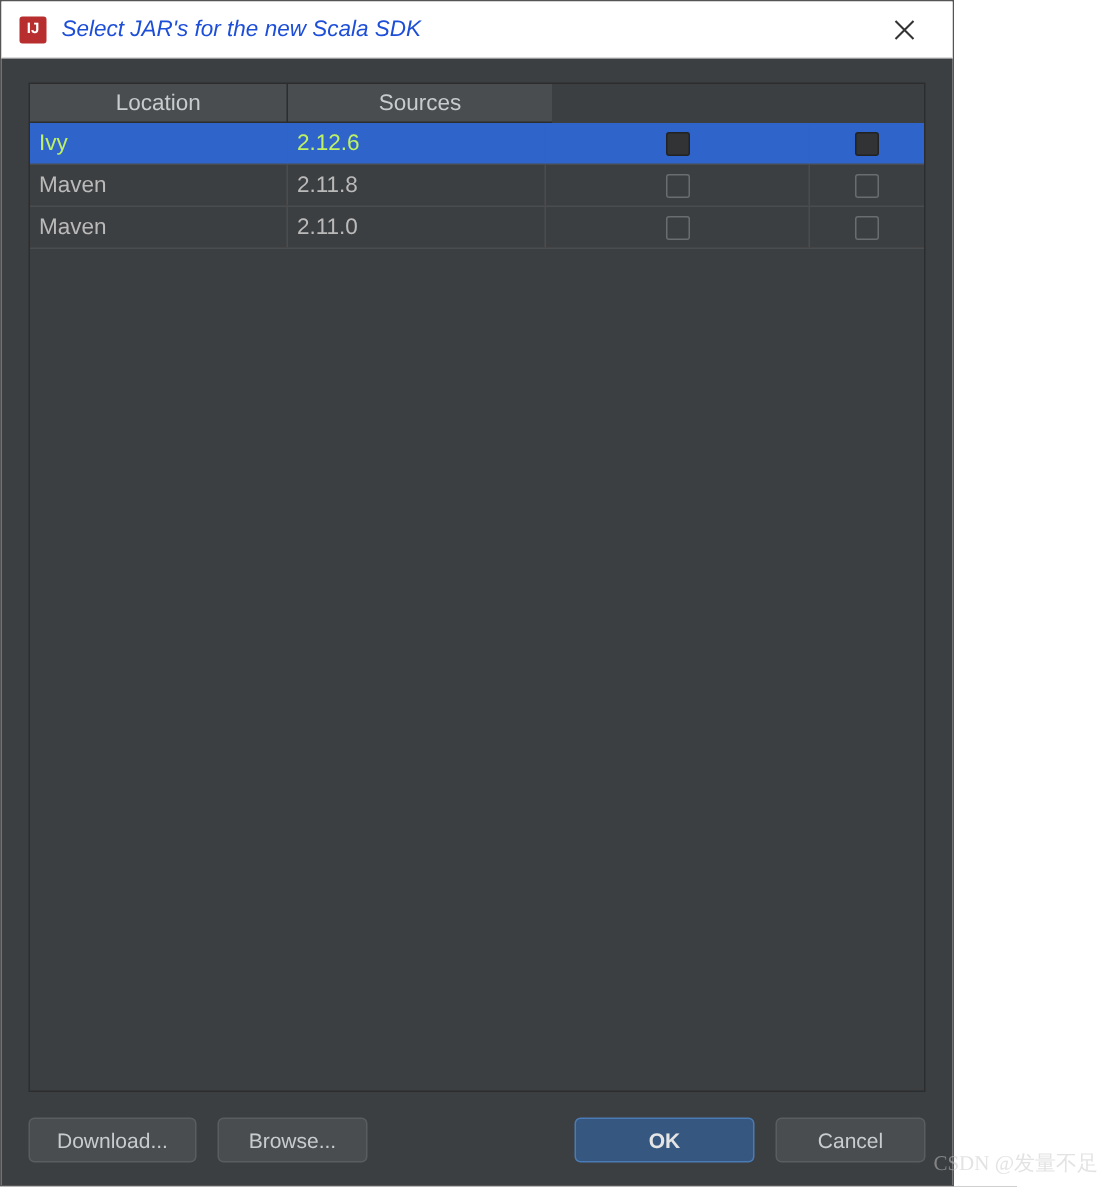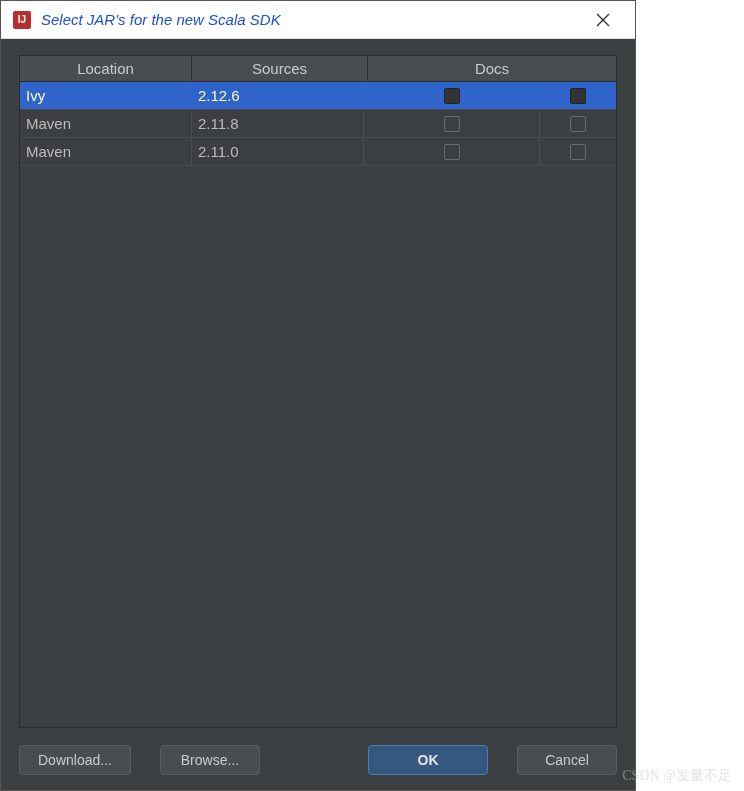--- a/index.html
+++ b/index.html
@@ -16,26 +16,26 @@
   .th { background: #4a4d4f; color: #c9ccce; font-size: 15px; height: 26px; display: flex; align-items: center; justify-content: center; border-right: 1px solid #2b2d2e; border-bottom: 1px solid #2b2d2e; }
   .th:last-child { border-right: none; }
   .col-loc { width: 172px; }
   .col-ver { width: 172px; }
   .col-src { width: 176px; }
   .col-doc { flex: 1; }
   .tbody { flex: 1; }
   .tr { display: flex; height: 28px; border-bottom: 1px solid #4a4d4f; }
   .tr.selected { background: #2f65ca; }
   .td { color: #bababa; font-size: 15px; display: flex; align-items: center; padding: 0 6px; border-right: 1px solid #4a4d4f; }
-  .tr.selected .td { border-right-color: #2f65ca; color: #fef9c3; }
+  .tr.selected .td { border-right-color: #2f65ca; color: #bef264; }
   .td:last-child { border-right: none; }
   .td.center { justify-content: center; }
   .chk { width: 16px; height: 16px; border: 1px solid #6a6d6f; border-radius: 2px; background: transparent; }
   .tr.selected .chk { background: #313335; border-color: #222; }
-  .button-bar { height: 48px; display: flex; align-items: center; gap: 29px; padding-top: 16px; }
+  .button-bar { height: 48px; display: flex; align-items: center; gap: 14px; padding-top: 16px; }
   .spacer { flex: 1; }
   .btn { height: 30px; min-width: 100px; padding: 0 18px; background: #4a4d4f; color: #c9ccce; border: 1px solid #5a5d5f; border-radius: 4px; font-size: 14px; display: inline-flex; align-items: center; justify-content: center; cursor: pointer; }
   .btn.primary { background: #365880; border-color: #4a7bb5; color: #e5e5e5; font-weight: 600; min-width: 120px; }
   .watermark { position: fixed; right: 12px; bottom: 6px; color: rgba(200,200,200,0.5); font-size: 14px; pointer-events: none; font-family: Liberation Serif, serif; }
 </style>
 </head>
 <body>
 
 <div class="window">
   <div class="titlebar">
@@ -46,21 +46,20 @@
           <path d="M1 1 L13 13 M13 1 L1 13" stroke="#333" stroke-width="1.4" fill="none"></path>
         </svg>
     </div>
   </div>
 
   <div class="body-panel">
     <div class="table-container">
       <div class="thead">
         <div class="th col-loc">Location</div>
         <div class="th col-src">Sources</div>
-        <div class="th col-doc">Docs</div>
       </div>
       <div class="tbody">
         <div class="tr selected">
           <div class="td col-loc">Ivy</div>
           <div class="td col-ver">2.12.6</div>
           <div class="td col-src center">
               <span class="chk"></span>
             </div>
           <div class="td col-doc center">
               <span class="chk"></span>

